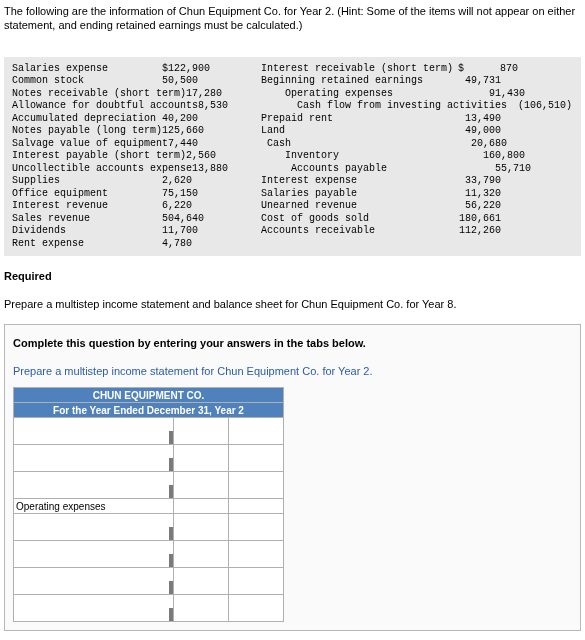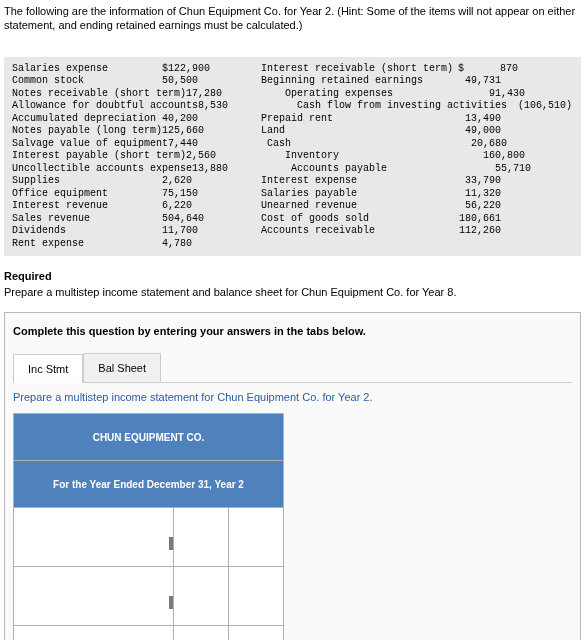--- a/index.html
+++ b/index.html
@@ -26,21 +26,21 @@
     margin-bottom: 14px;
   }
   .data-row { display: flex; }
   .col-l-label { flex: 0 0 150px; }
   .col-l-val   { flex: 0 0 55px; text-align: left; }
   .col-gap     { flex: 0 0 8px; }
   .col-r-label { flex: 0 0 175px; padding-left:4px;margin-left:32px;}
   .col-r-val   { flex: 0 0 65px; text-align: right; }
   .required-hd {
     font-weight: bold;
-    margin-bottom: 4px;
+    margin-bottom: 16px;
   }
   .required-txt { margin-bottom: 14px; }
   .answer-box {
     border: 1px solid #b8b8b8;
     background: #fafafa;
     padding: 8px;
   }
   .complete-banner {
     font-weight: bold;
     margin: 4px 0 16px 0;
@@ -68,21 +68,21 @@
     margin: 8px 0 10px 0;
   }
   table.worksheet {
     border-collapse: collapse;
     background: #fff;
   }
   table.worksheet td, table.worksheet th {
     border: 1px solid #b0b0b0;
     height: 14px;
     font-size: 10px;
-    padding: 16px 2px;
+    padding: 0 2px;
   }
   .hdr-row td {
     background: #4f81bd;
     color: #fff;
     text-align: center;
     font-weight: bold;
     height: 13px;
   }
   .cell-wide { width: 155px; }
   .cell-num  { width: 50px; text-align: right; }
@@ -115,24 +115,20 @@
 
 <div class="data-block" id="trial-block"><div class="data-row"><span class="col-l-label">Salaries expense</span><span class="col-l-val">$122,900</span><span class="col-gap"></span><span class="col-r-label">Interest receivable (short term)</span><span class="col-r-val">$      870</span></div><div class="data-row"><span class="col-l-label">Common stock</span><span class="col-l-val">50,500</span><span class="col-gap"></span><span class="col-r-label">Beginning retained earnings</span><span class="col-r-val">49,731</span></div><div class="data-row"><span class="col-l-label">Notes receivable (short term)</span><span class="col-l-val">17,280</span><span class="col-gap"></span><span class="col-r-label">Operating expenses</span><span class="col-r-val">91,430</span></div><div class="data-row"><span class="col-l-label">Allowance for doubtful accounts</span><span class="col-l-val">8,530</span><span class="col-gap"></span><span class="col-r-label">Cash flow from investing activities</span><span class="col-r-val">(106,510)</span></div><div class="data-row"><span class="col-l-label">Accumulated depreciation</span><span class="col-l-val">40,200</span><span class="col-gap"></span><span class="col-r-label">Prepaid rent</span><span class="col-r-val">13,490</span></div><div class="data-row"><span class="col-l-label">Notes payable (long term)</span><span class="col-l-val">125,660</span><span class="col-gap"></span><span class="col-r-label">Land</span><span class="col-r-val">49,000</span></div><div class="data-row"><span class="col-l-label">Salvage value of equipment</span><span class="col-l-val">7,440</span><span class="col-gap"></span><span class="col-r-label">Cash</span><span class="col-r-val">20,680</span></div><div class="data-row"><span class="col-l-label">Interest payable (short term)</span><span class="col-l-val">2,560</span><span class="col-gap"></span><span class="col-r-label">Inventory</span><span class="col-r-val">160,800</span></div><div class="data-row"><span class="col-l-label">Uncollectible accounts expense</span><span class="col-l-val">13,880</span><span class="col-gap"></span><span class="col-r-label">Accounts payable</span><span class="col-r-val">55,710</span></div><div class="data-row"><span class="col-l-label">Supplies</span><span class="col-l-val">2,620</span><span class="col-gap"></span><span class="col-r-label">Interest expense</span><span class="col-r-val">33,790</span></div><div class="data-row"><span class="col-l-label">Office equipment</span><span class="col-l-val">75,150</span><span class="col-gap"></span><span class="col-r-label">Salaries payable</span><span class="col-r-val">11,320</span></div><div class="data-row"><span class="col-l-label">Interest revenue</span><span class="col-l-val">6,220</span><span class="col-gap"></span><span class="col-r-label">Unearned revenue</span><span class="col-r-val">56,220</span></div><div class="data-row"><span class="col-l-label">Sales revenue</span><span class="col-l-val">504,640</span><span class="col-gap"></span><span class="col-r-label">Cost of goods sold</span><span class="col-r-val">180,661</span></div><div class="data-row"><span class="col-l-label">Dividends</span><span class="col-l-val">11,700</span><span class="col-gap"></span><span class="col-r-label">Accounts receivable</span><span class="col-r-val">112,260</span></div><div class="data-row"><span class="col-l-label">Rent expense</span><span class="col-l-val">4,780</span><span class="col-gap"></span><span class="col-r-label"></span><span class="col-r-val"></span></div></div>
 
 <div class="required-hd">Required</div>
 <div class="required-txt">Prepare a multistep income statement and balance sheet for Chun Equipment Co. for Year 8.</div>
 
 <div class="answer-box">
 
   <div class="complete-banner">Complete this question by entering your answers in the tabs below.</div>
 
-  <div class="tabs">
-    <div class="tab active">Inc Stmt</div>
-    <div class="tab">Bal Sheet</div>
-  </div>
 
   <div class="sub-instruction">Prepare a multistep income statement for Chun Equipment Co. for Year 2.</div>
 
   <table class="worksheet">
     <tbody>
         <tr class="hdr-row">
           <td colspan="3">CHUN EQUIPMENT CO.</td>
         </tr>
     <tr class="hdr-row">
           <td colspan="3">For the Year Ended December 31, Year 2</td>

